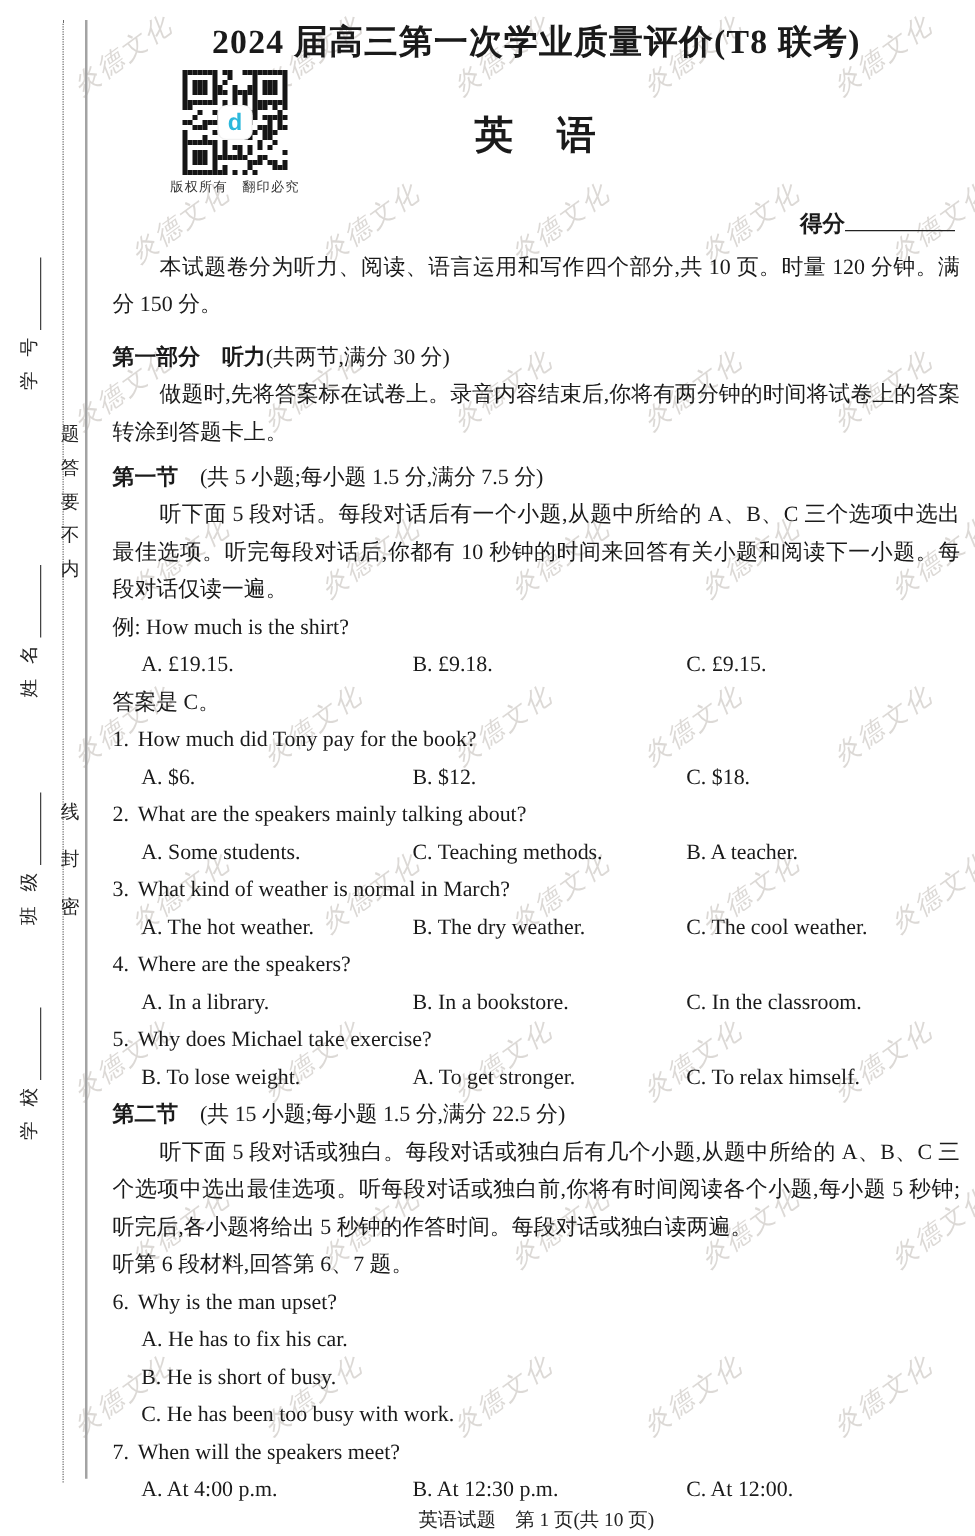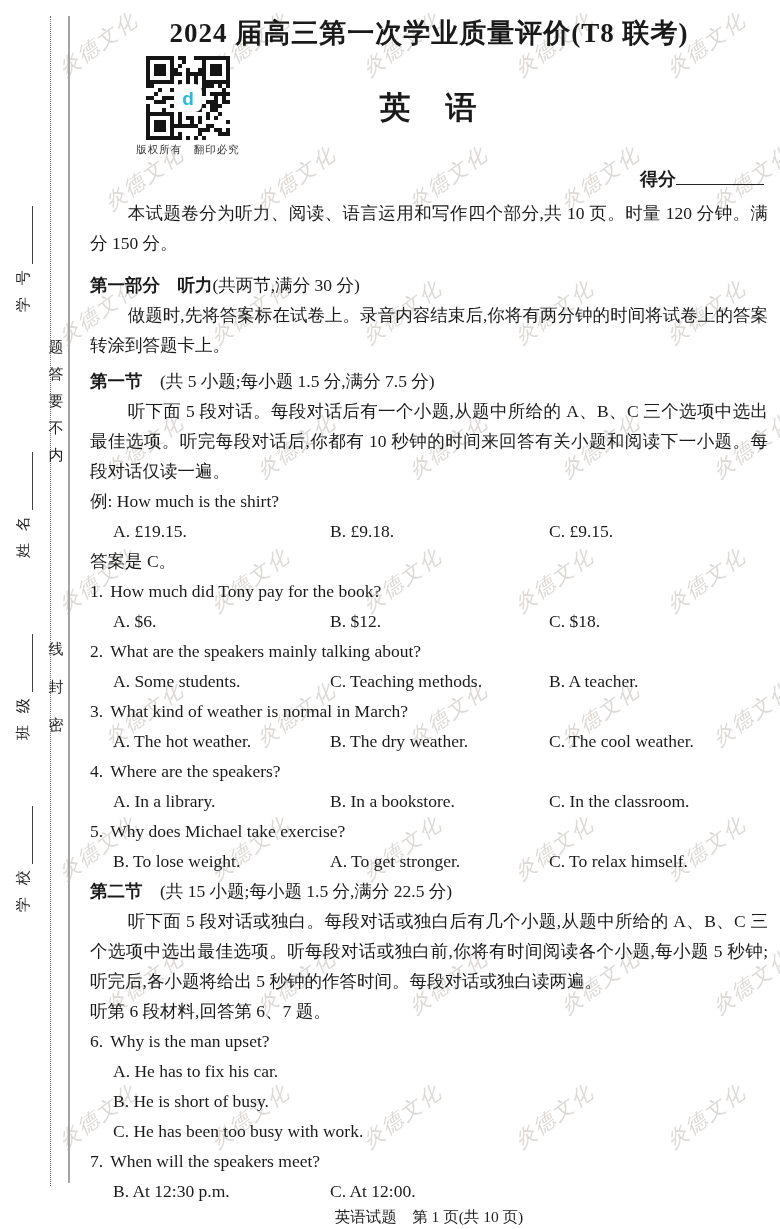--- a/index.html
+++ b/index.html
@@ -440,19 +440,20 @@
       <span class="qnum">6.</span><span>Why is the man upset?</span>
     </div>
     <div class="line stack-opt">A. He has to fix his car.</div>
     <div class="line stack-opt">B. He is short of busy.</div>
     <div class="line stack-opt">C. He has been too busy with work.</div>
 
     <div class="line">
       <span class="qnum">7.</span><span>When will the speakers meet?</span>
     </div>
     <div class="line opt3">
+      <span>A. At 4:00 p.m.</span>
       <span>B. At 12:30 p.m.</span>
       <span>C. At 12:00.</span>
     </div>
 
     <div class="footer">英语试题　第 1 页(共 10 页)</div>
   </div>
 </div>
 
 </body></html>

